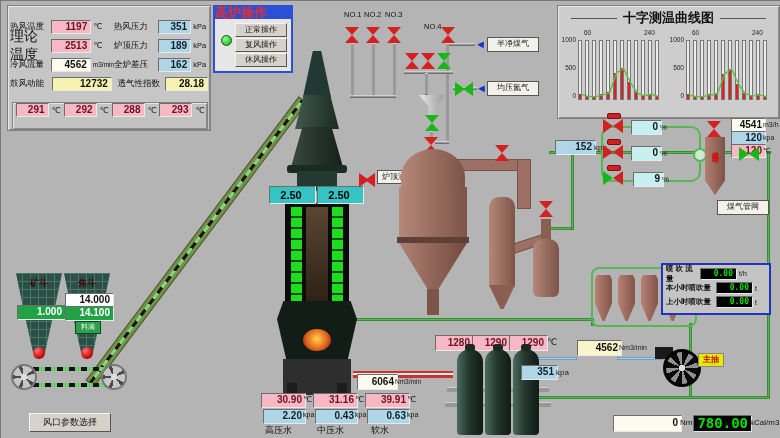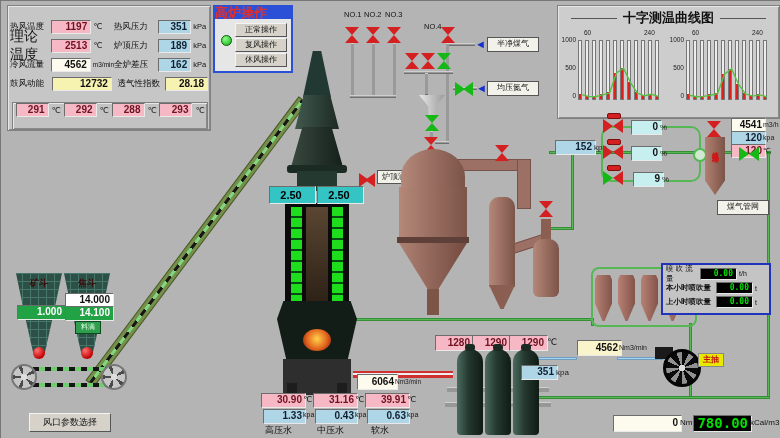--- a/index.html
+++ b/index.html
@@ -369,21 +369,21 @@
   <div class="hv grn" style="left:738px;top:146px"></div>
   <div class="tagbox" style="left:716px;top:199px;width:50px;height:13px">煤气管网</div>
 
   <div class="tank" style="left:594px;top:274px"></div>
   <div class="tank" style="left:617px;top:274px"></div>
   <div class="tank" style="left:640px;top:274px"></div>
   <div class="tank" style="left:663px;top:274px"></div>
 
   <div class="abs" style="left:660px;top:262px;width:106px;height:48px;background:#c4c4c4;border:2px solid #2233bb">
     <div style="display:flex;align-items:center;height:15px;padding:1px 2px 0 3px">
-      <span style="width:34px;font-size:7.5px;font-weight:normal">喷 吹 流 量</span>
+      <span style="width:34px;font-size:7.5px;font-weight:bold">喷 吹 流 量</span>
       <span class="vb dg" style="position:relative;width:32px;height:10px;font-size:8px;line-height:10px">0.00</span>
       <span style="font-size:7px;padding-left:2px">t/h</span>
     </div>
     <div style="display:flex;align-items:center;height:14px;padding:0 2px 0 3px">
       <span style="width:50px;font-size:7.5px;font-weight:bold">本小时喷吹量</span>
       <span class="vb dg" style="position:relative;width:32px;height:10px;font-size:8px;line-height:10px">0.00</span>
       <span style="font-size:7px;padding-left:2px">t</span>
     </div>
     <div style="display:flex;align-items:center;height:14px;padding:0 2px 0 3px">
       <span style="width:50px;font-size:7.5px;font-weight:bold">上小时喷吹量</span>
@@ -440,21 +440,21 @@
   <div class="vb cr" style="left:356px;top:373px;width:36px;height:14px;line-height:13px">6064</div>
   <span class="unit" style="left:394px;top:377px;font-size:6.5px">Nm3/min</span>
 
   <div class="vb pk" style="left:260px;top:392px;width:40px;height:13px">30.90</div>
   <span class="lbl" style="left:302px;top:394px;font-size:8px">℃</span>
   <div class="vb pk" style="left:312px;top:392px;width:40px;height:13px">31.16</div>
   <span class="lbl" style="left:354px;top:394px;font-size:8px">℃</span>
   <div class="vb pk" style="left:364px;top:392px;width:40px;height:13px">39.91</div>
   <span class="lbl" style="left:406px;top:394px;font-size:8px">℃</span>
 
-  <div class="vb bl" style="left:262px;top:408px;width:38px;height:13px">1.33</div>
+  <div class="vb bl" style="left:262px;top:408px;width:38px;height:13px">2.20</div>
   <span class="lbl" style="left:302px;top:410px;font-size:7px">kpa</span>
   <div class="vb bl" style="left:314px;top:408px;width:38px;height:13px">0.43</div>
   <span class="lbl" style="left:354px;top:410px;font-size:7px">kpa</span>
   <div class="vb bl" style="left:366px;top:408px;width:38px;height:13px">0.63</div>
   <span class="lbl" style="left:406px;top:410px;font-size:7px">kpa</span>
 
   <span class="lbl" style="left:264px;top:423px">高压水</span>
   <span class="lbl" style="left:316px;top:423px">中压水</span>
   <span class="lbl" style="left:370px;top:423px">软水</span>
 

